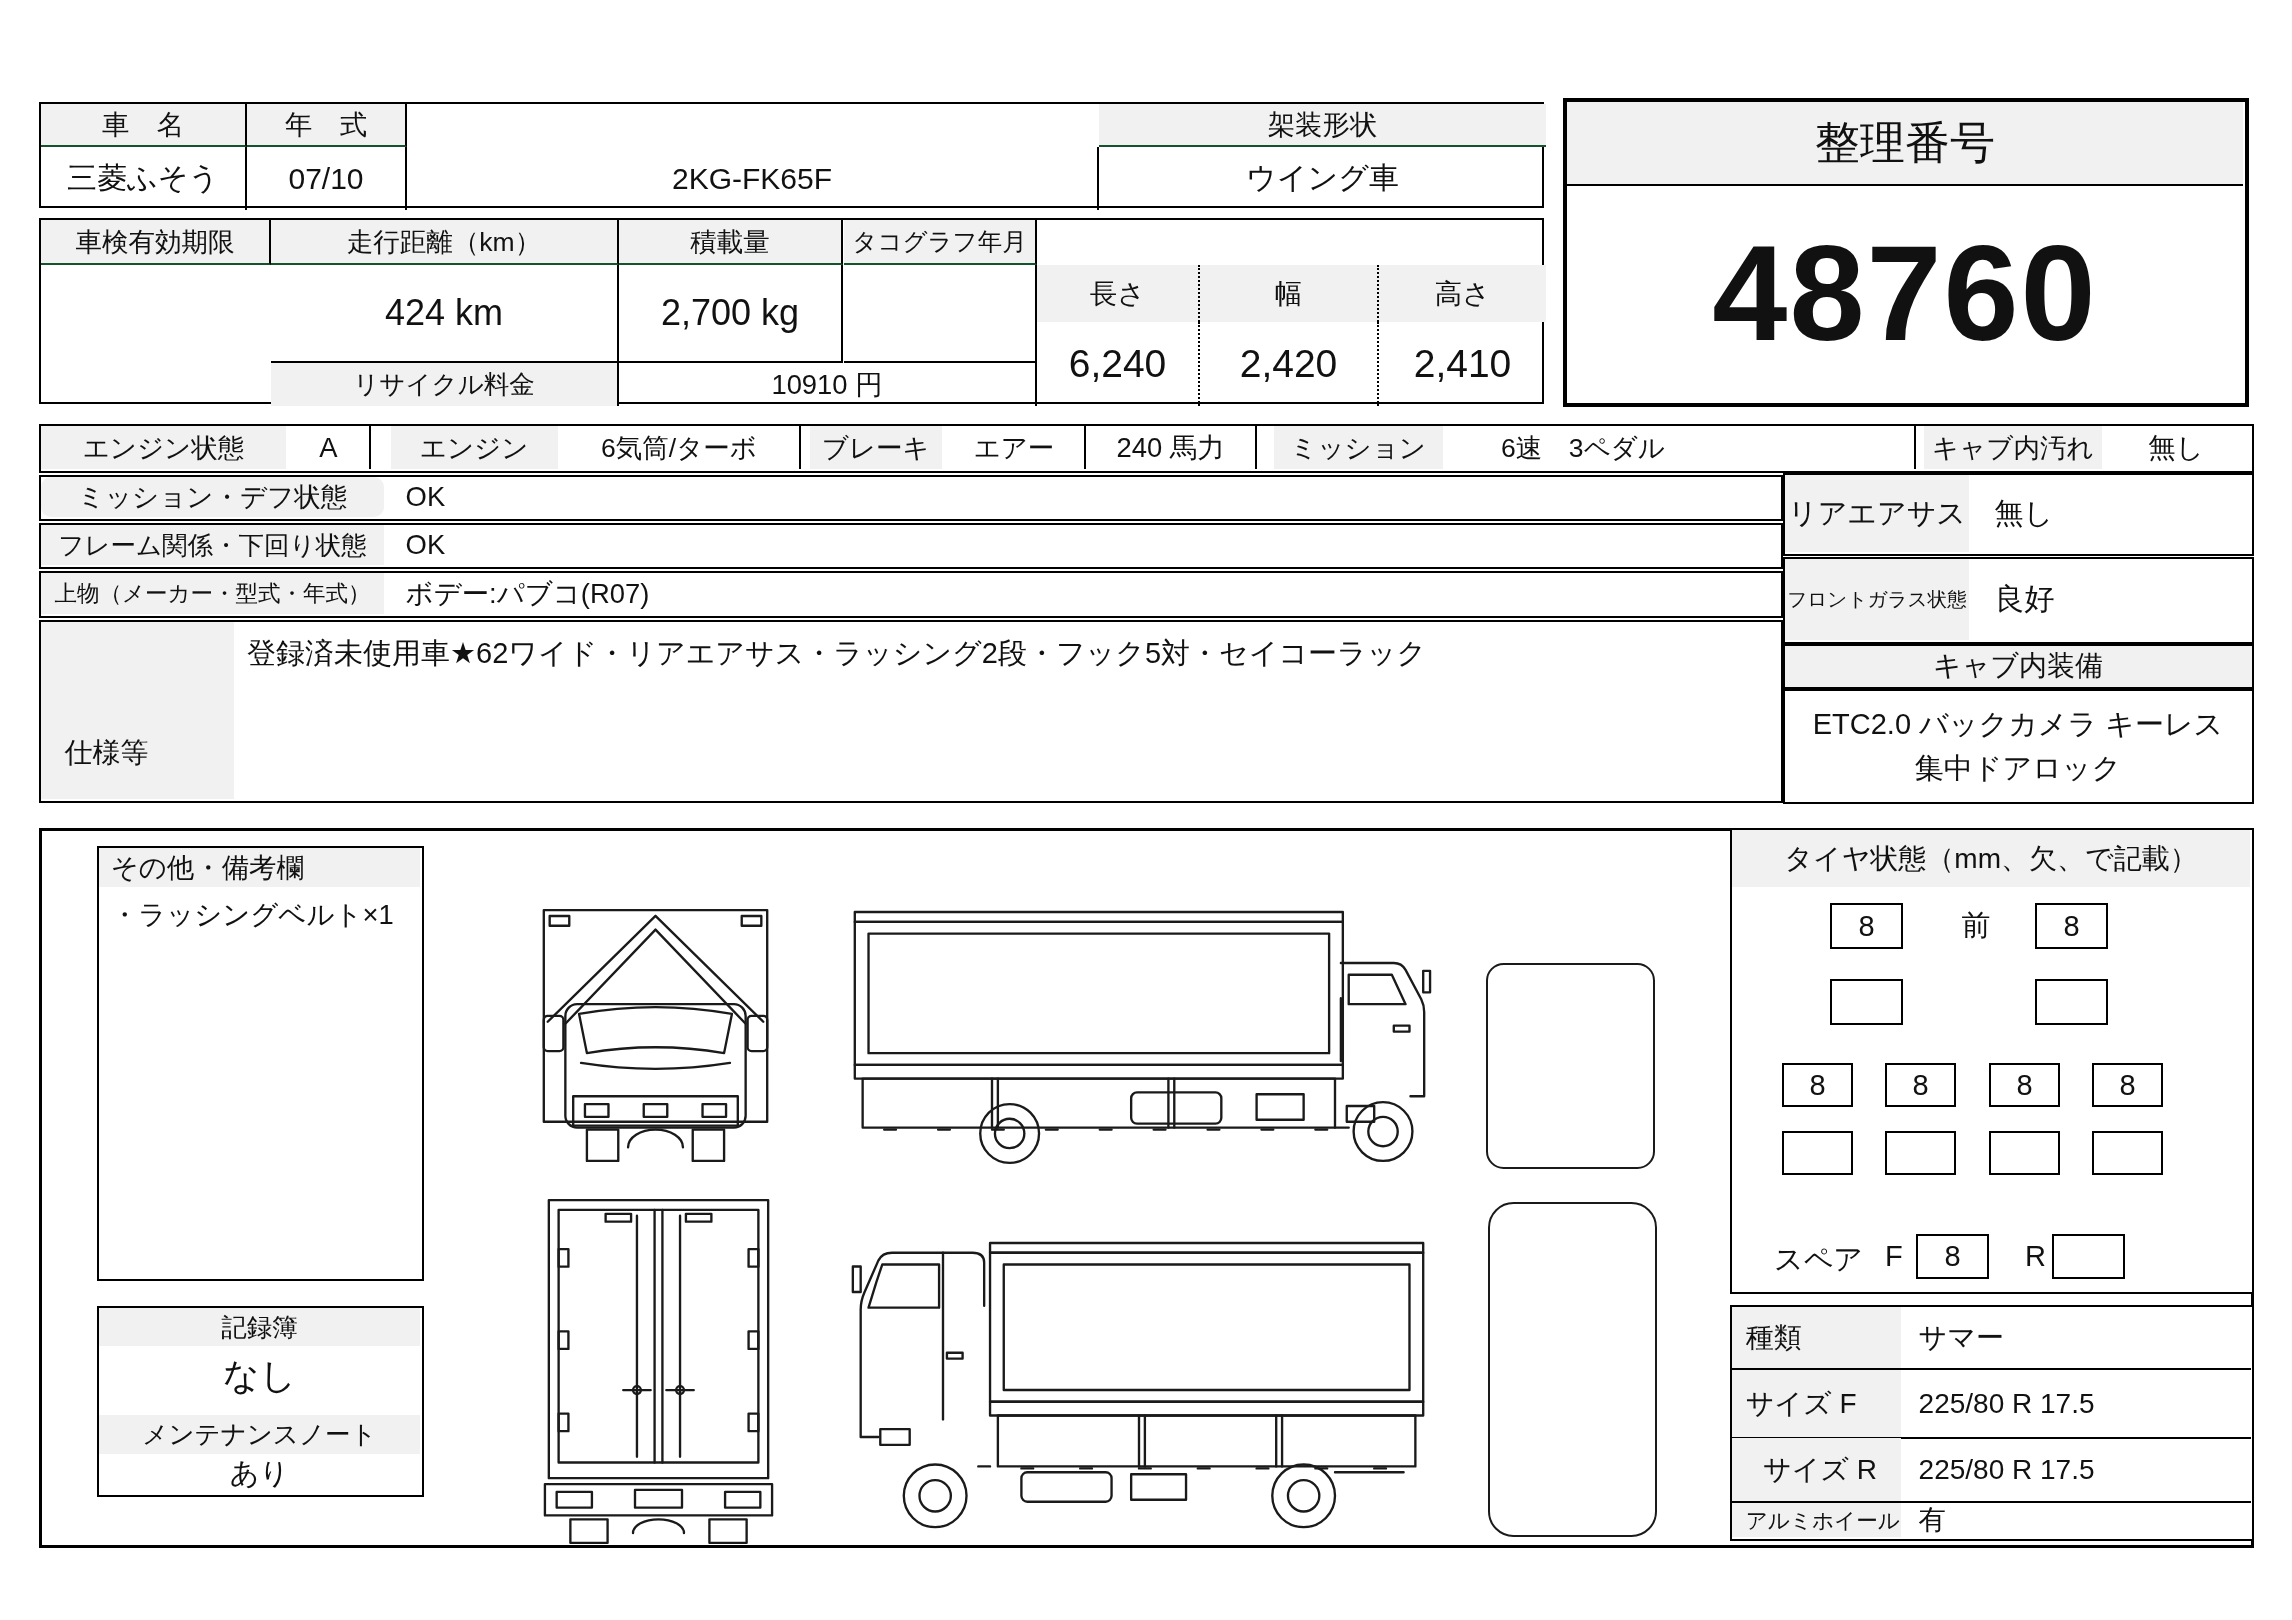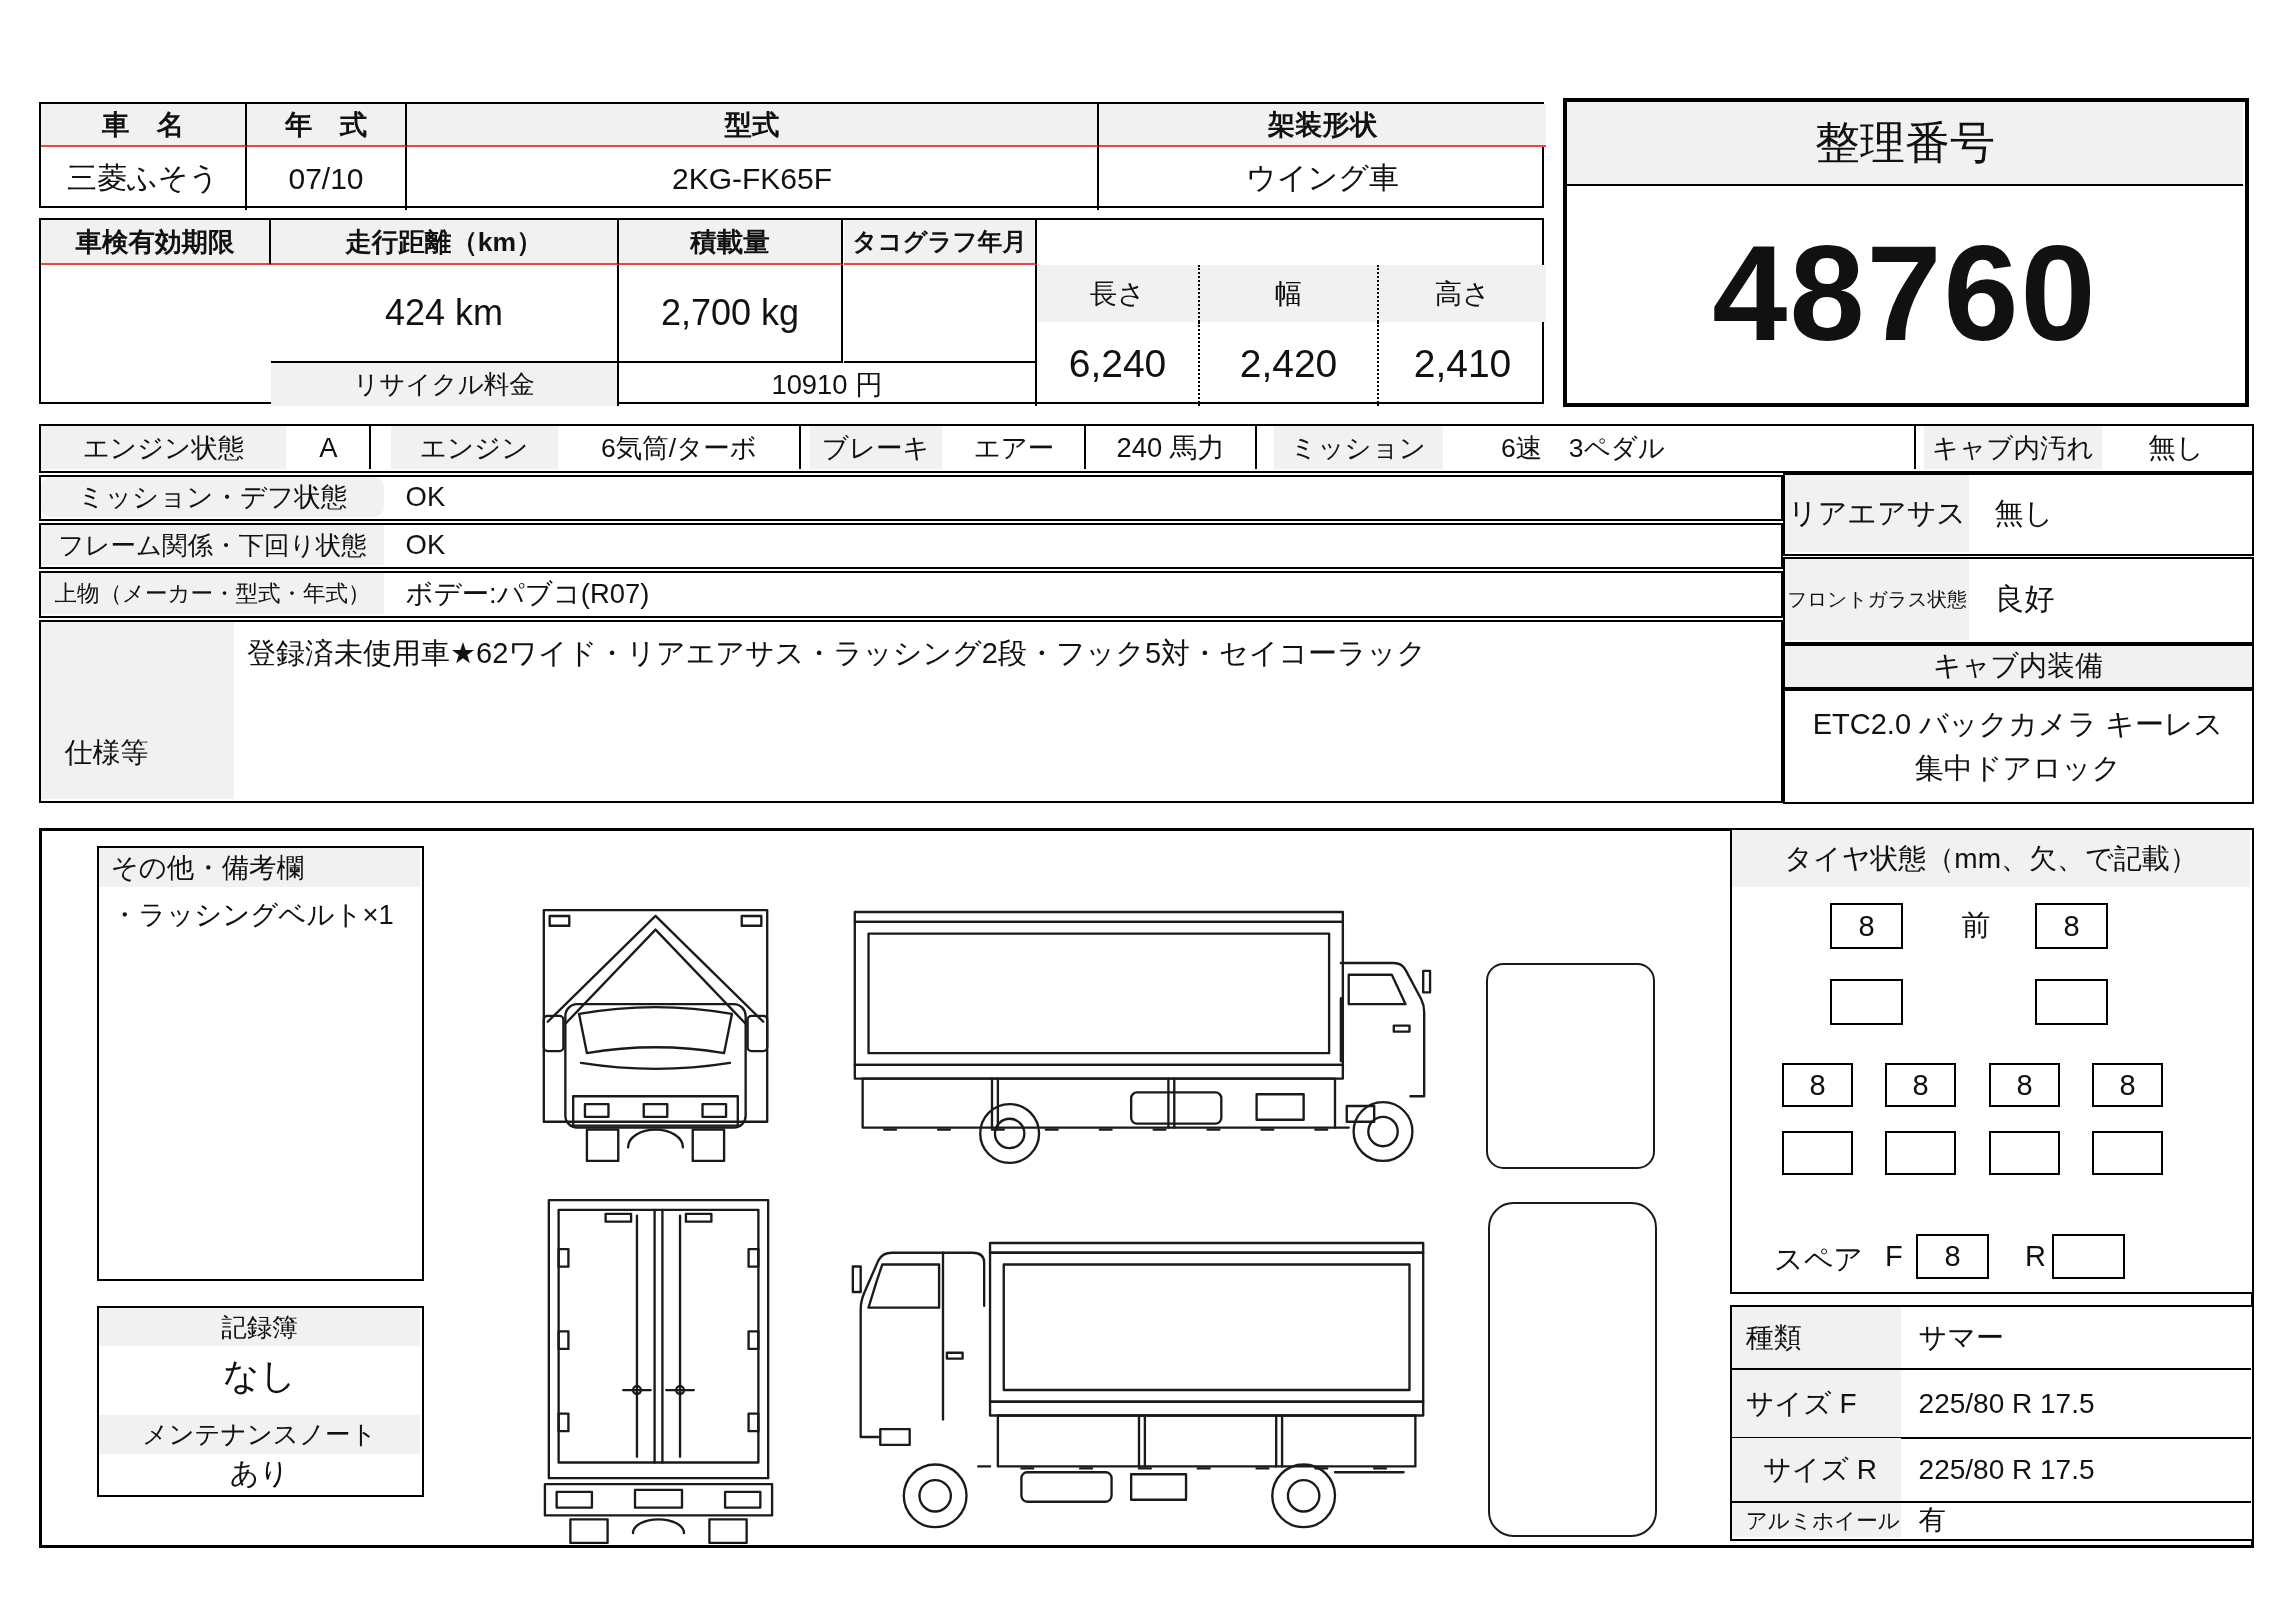--- a/index.html
+++ b/index.html
@@ -4,39 +4,38 @@
 <style>
   html,body{margin:0;padding:0;background:#fff;}
   #page{position:relative;width:2293px;height:1620px;background:#ffffff;overflow:hidden;
         font-family:"Liberation Sans","DejaVu Sans",sans-serif;color:#111;}
   .abs{position:absolute;box-sizing:border-box;}
   .tbl{position:absolute;box-sizing:border-box;border:2.9px solid #000;background:#fff;}
   .cell{position:absolute;box-sizing:border-box;display:flex;align-items:center;justify-content:center;}
   .left{justify-content:flex-start;}
   .gray{background:#f1f1f1;}
   .br{border-right:2px solid #000;}
-  .bb{border-bottom:2px solid #ef4444;font-weight:bold;}
+  .bb{border-bottom:2px solid #14532d;}
   .bb3{border-bottom:2.9px solid #000;}
   .dl{border-left:2.9px dotted #000;}
   .lbl{white-space:nowrap;}
   svg{display:block;}
   .line{stroke:#1a1a1a;stroke-width:2.4;fill:none;stroke-linecap:round;stroke-linejoin:round;}
   .tirebox{position:absolute;box-sizing:border-box;border:2.9px solid #000;background:#fff;
            display:flex;align-items:center;justify-content:center;font-size:29px;}
   .rrect{position:absolute;box-sizing:border-box;border:2.9px solid #1a1a1a;background:#fff;}
 </style>
 </head>
 <body>
 
 <div id="page">
 
   <div class="tbl" style="left:39px;top:102px;width:1505px;height:106px;">
     <div class="cell gray br bb lbl" style="left:0;top:0;width:206px;height:43px;font-size:27.4px;">車　名</div>
     <div class="cell gray br bb lbl" style="left:206px;top:0;width:160px;height:43px;font-size:27.4px;">年　式</div>
-    <div class="cell gray br bb lbl" style="left:366px;top:0;width:692px;height:43px;font-size:27.4px;">型式</div>
     <div class="cell gray bb lbl" style="left:1058px;top:0;width:447px;height:43px;font-size:27.4px;">架装形状</div>
     <div class="cell br lbl" style="left:0;top:43px;width:206px;height:63px;font-size:30px;">三菱ふそう</div>
     <div class="cell br lbl" style="left:206px;top:43px;width:160px;height:63px;font-size:30px;">07/10</div>
     <div class="cell br lbl" style="left:366px;top:43px;width:692px;height:63px;font-size:30px;">2KG-FK65F</div>
     <div class="cell lbl" style="left:1058px;top:43px;width:447px;height:63px;font-size:30px;">ウイング車</div>
   </div>
 
   <div class="tbl" style="left:1563px;top:98px;width:686px;height:309px;border-width:4.9px;">
     <div class="cell gray bb3 lbl" style="left:0;top:0;width:676px;height:84px;font-size:45px;">整理番号</div>
     <div class="cell lbl" style="left:0;top:84px;width:676px;height:215px;font-size:135px;font-weight:700;letter-spacing:2px;">48760</div>

